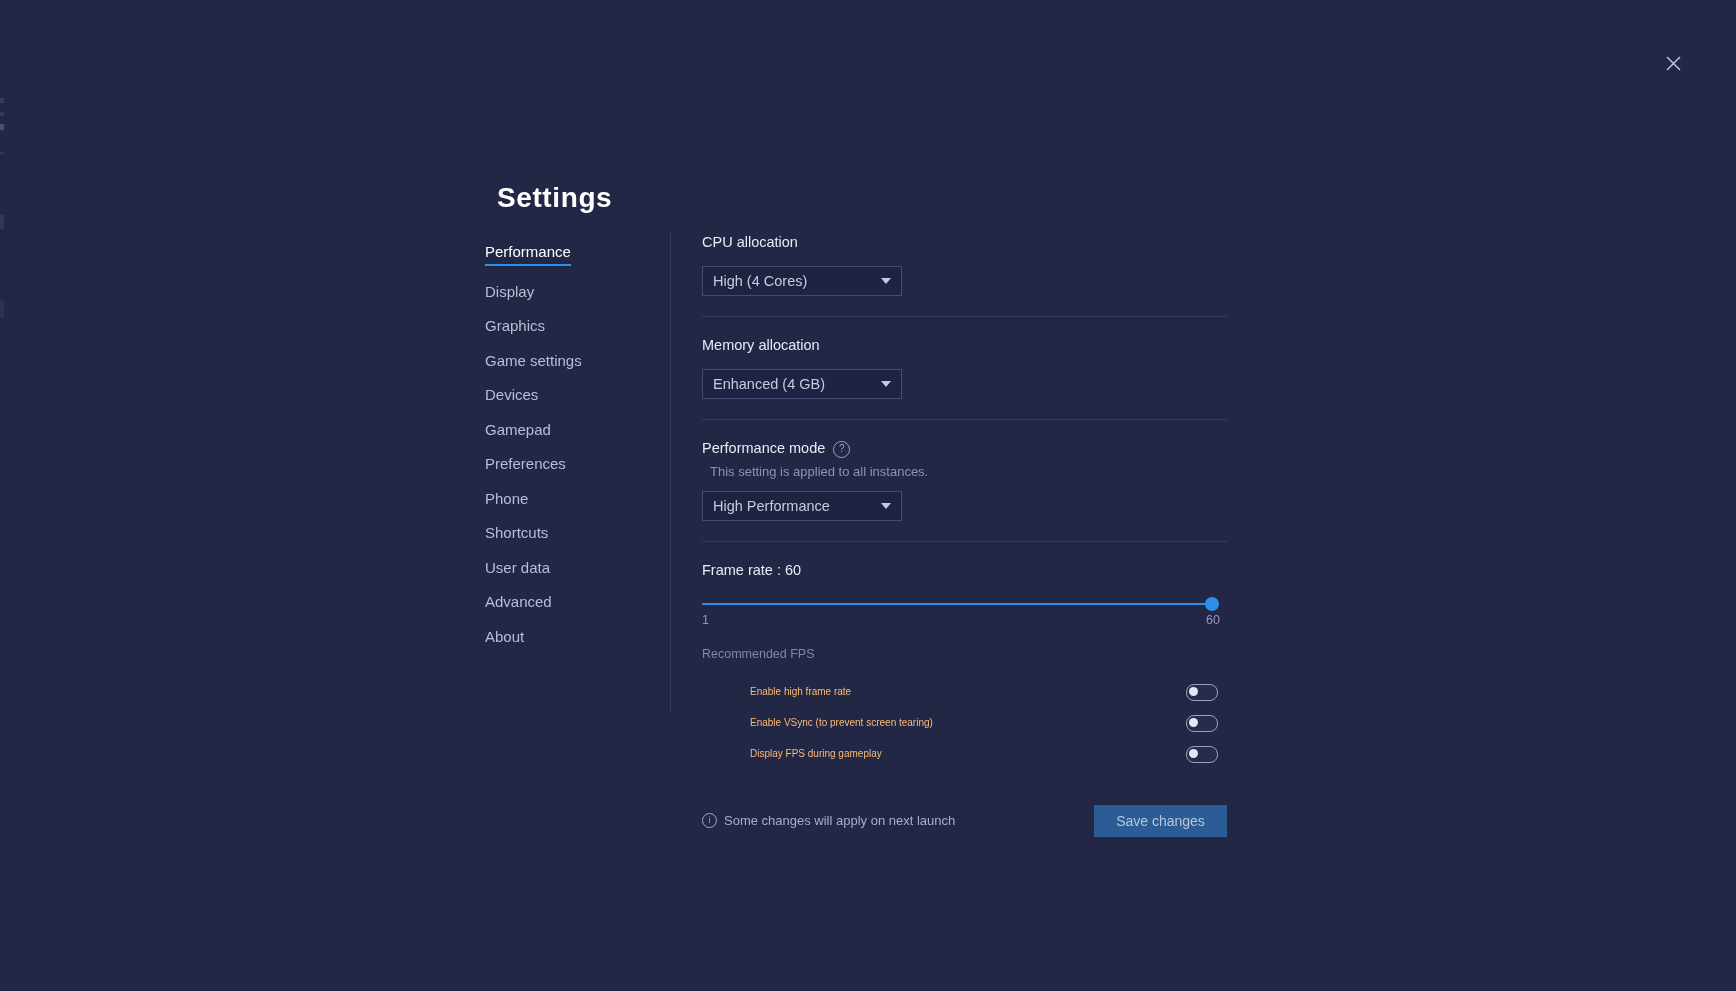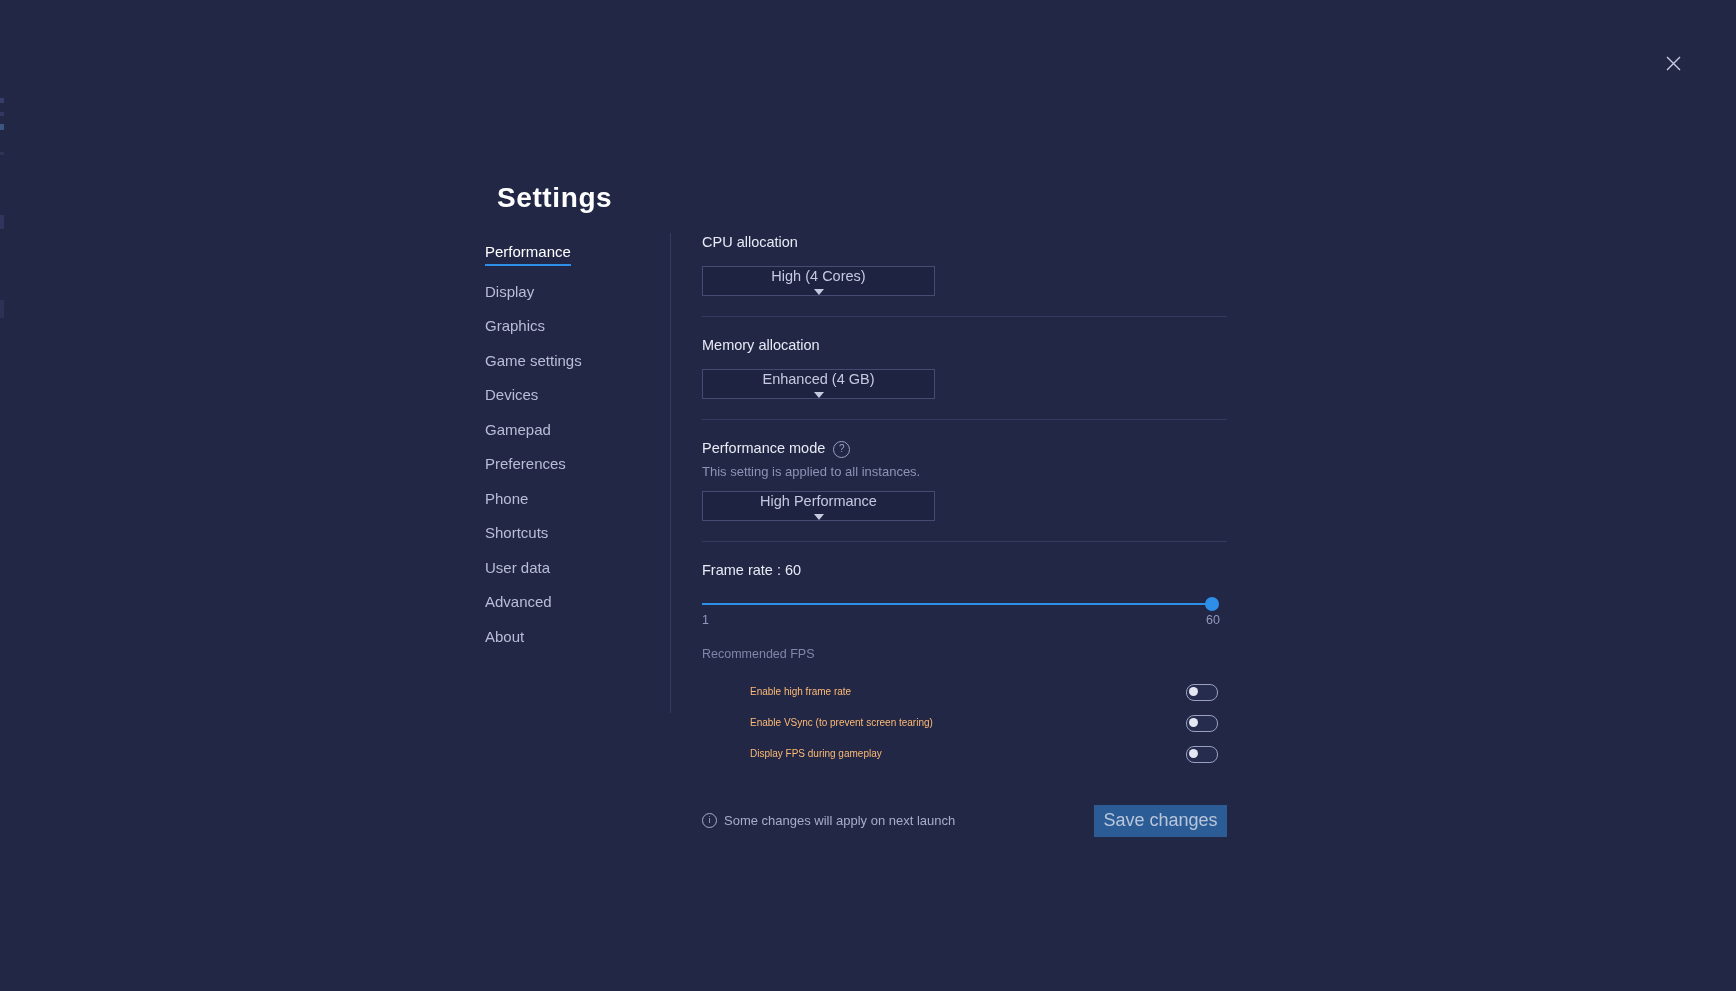--- a/index.html
+++ b/index.html
@@ -84,34 +84,34 @@
   .field-label {
     font-size: 14.5px;
     color: #e8eaf4;
     line-height: 18px;
   }
   .field-sub {
     font-size: 13px;
     color: #8d93b4;
     line-height: 17px;
     margin-top: 5px;
+    margin-left: 8px;
   }
 
   .select-box {
     margin-top: 15px;
-    width: 233px;
+    width: 200px;
     height: 30px;
     background: #1e2342;
     border: 1px solid #454b73;
     display: flex;
     align-items: center;
     padding: 0 10px;
     box-sizing: border-box;
     cursor: pointer;
-    flex-direction: column;
   }
   .select-value {
     flex: 1;
     font-size: 14.5px;
     color: #c6cae0;
     line-height: 18px;
   }
   .caret {
     width: 0; height: 0;
     border-left: 5px solid transparent;
@@ -242,21 +242,21 @@
     font-size: 9px;
     color: #a7adc9;
     margin-right: 7px;
     flex: none;
     line-height: 1;
   }
   #save-changes-button {
     width: 133px; height: 32px;
     background: #2b5c96;
     color: #b9c6da;
-    font-size: 18px;
+    font-size: 14px;
     display: flex;
     align-items: center;
     justify-content: center;
     cursor: pointer;
     border: none;
     font-family: "Liberation Sans", sans-serif;
   }
 </style>
 </head>
 <body>

